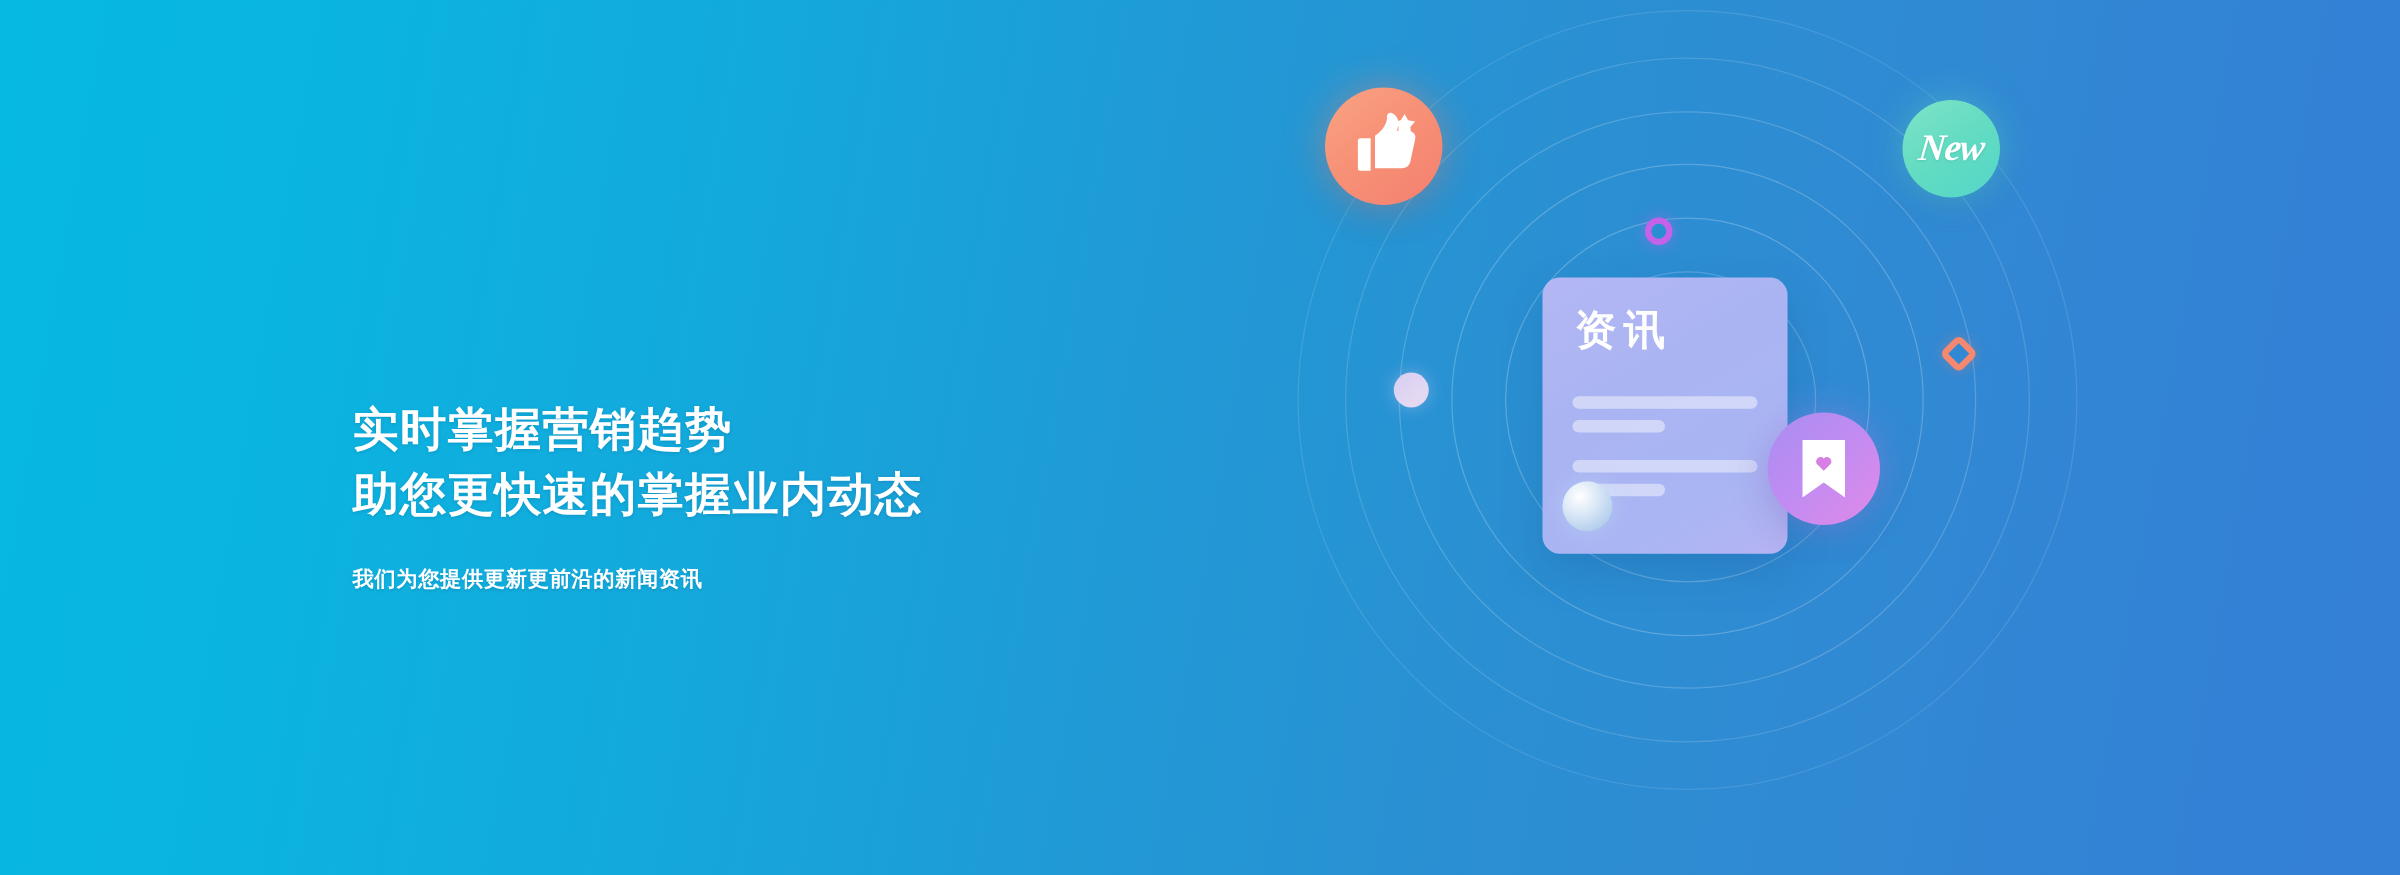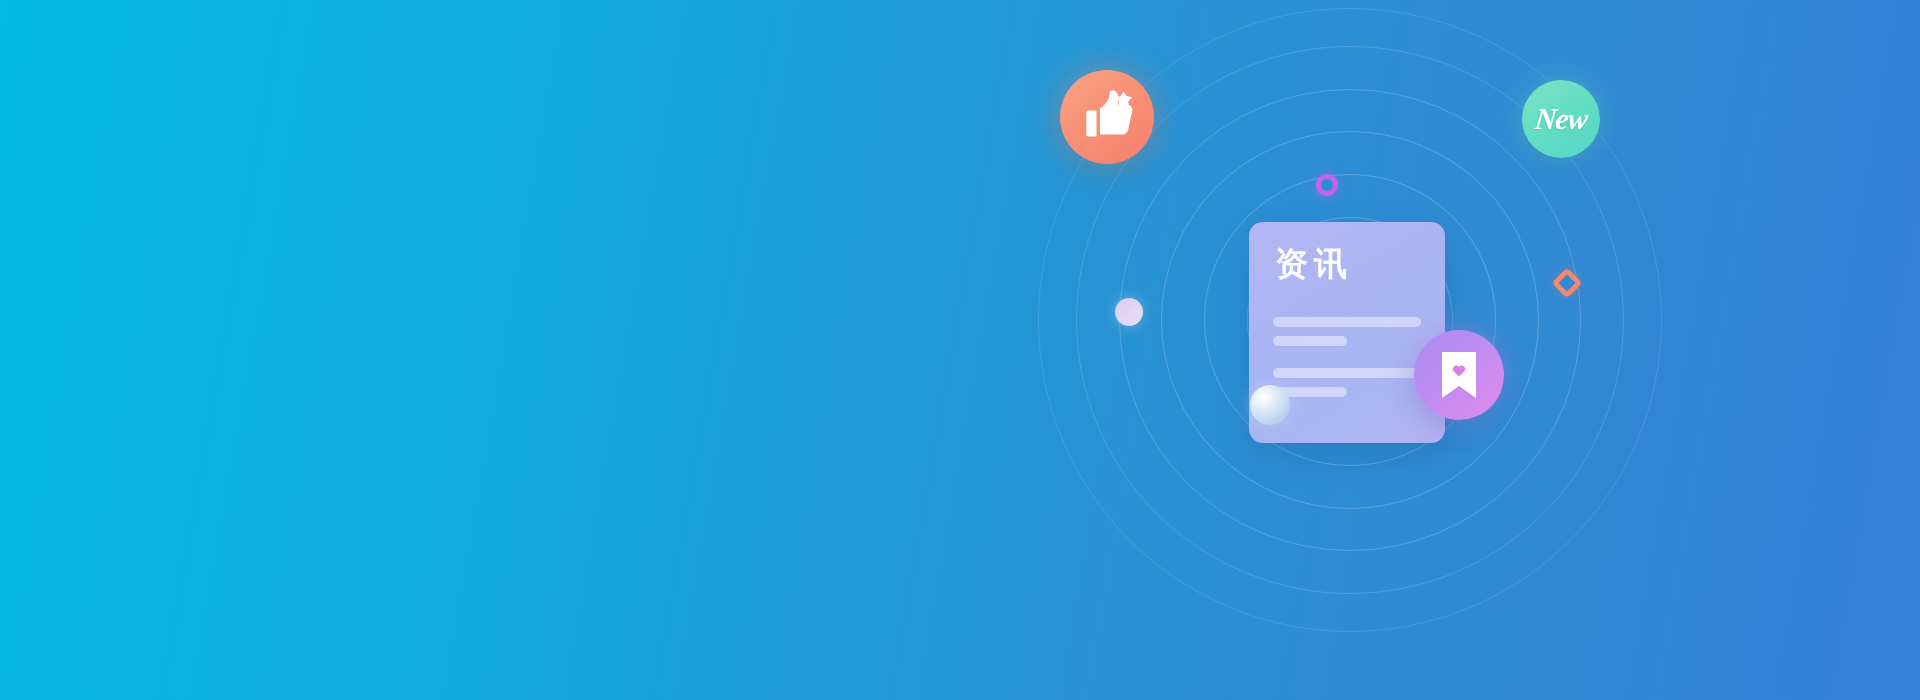--- a/index.html
+++ b/index.html
@@ -70,21 +70,21 @@
   .ring.r2 { width:206px;  height:206px;  border-color:rgba(255,255,255,.20); }
   .ring.r3 { width:292px;  height:292px;  border-color:rgba(255,255,255,.23); }
   .ring.r4 { width:378px;  height:378px;  border-color:rgba(255,255,255,.22); }
   .ring.r5 { width:462px;  height:462px;  border-color:rgba(255,255,255,.19); }
   .ring.r6 { width:548px;  height:548px;  border-color:rgba(255,255,255,.15); }
   .ring.r7 { width:624px;  height:624px;  border-color:rgba(255,255,255,.12); }
 
   
   .news-card {
     position:absolute;
-    left:209px; top:212px;
+    left:194px; top:212px;
     width:196px; height:221px;
     border-radius:14px;
     background: linear-gradient(150deg,#b3b7f4 0%, #aab4f2 40%, #a9b6f3 75%, #b6b3f2 100%);
     box-shadow:0 14px 34px rgba(22,60,120,.18);
     overflow:hidden;
   }
   .news-card .card-title {
     position:absolute;
     left:26px; top:25px;
     font-size:33px;
@@ -166,20 +166,25 @@
     box-shadow:0 0 10px rgba(245,136,111,.35);
   }
 
   .svg-ico { display:block; }
 </style>
 </head>
 <body>
 
 <div class="banner">
 
+  <div class="copy">
+    <div class="headline">实时掌握营销趋势</div>
+    <div class="headline">助您更快速的掌握业内动态</div>
+    <div class="subline">我们为您提供更新更前沿的新闻资讯</div>
+  </div>
 
   <div class="art">
 
     <div class="rings">
       <div class="ring r1"></div>
       <div class="ring r2"></div>
       <div class="ring r3"></div>
       <div class="ring r4"></div>
       <div class="ring r5"></div>
       <div class="ring r6"></div>

